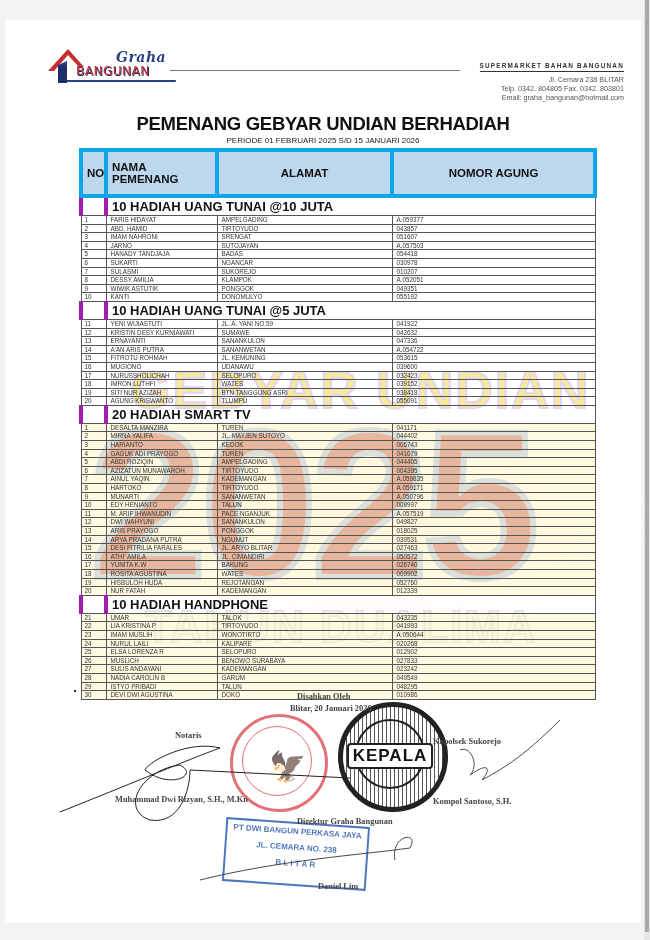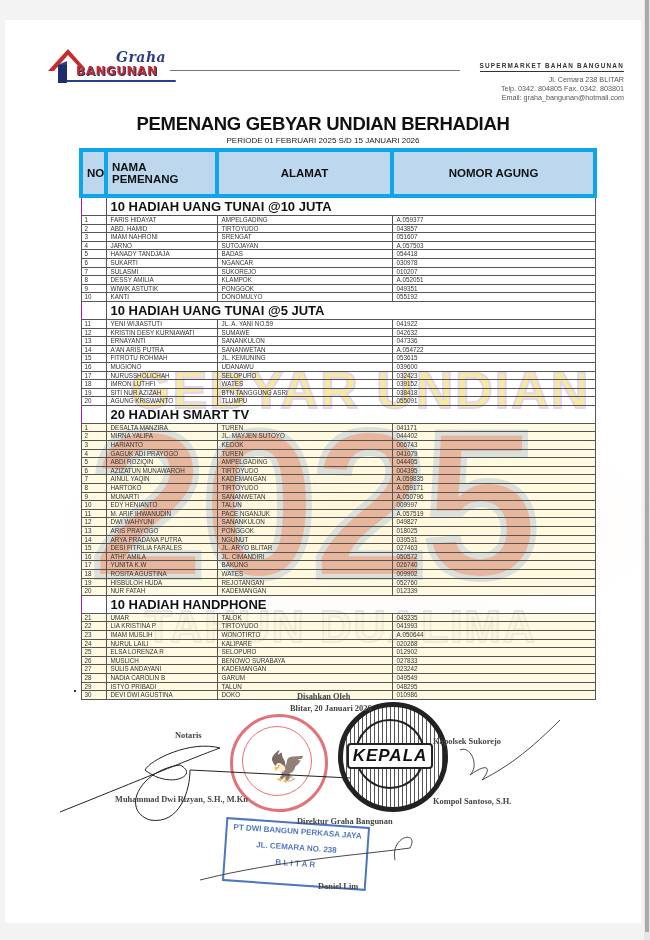--- a/index.html
+++ b/index.html
@@ -4,21 +4,21 @@
 <style>
   html, body { margin:0; padding:0; }
   body { width:650px; height:940px; background:#f3f3f3; position:relative; overflow:hidden; font-family:"Liberation Sans", sans-serif; }
   .page { position:absolute; left:5px; top:20px; width:636px; height:903px; background:#fff; }
   .scrollbar { position:absolute; left:644px; top:0; width:6px; height:940px; background:#e6e6e6; }
   .scrollbar .thumb { position:absolute; left:1px; top:0; width:4px; height:932px; background:#a9a9a9; }
 
   .logo { position:absolute; left:41px; top:25px; width:125px; height:42px; }
   .logo .house { position:absolute; left:0; top:0; }
   .logo .graha { position:absolute; left:50px; top:4px; font-family:"DejaVu Serif", serif; font-style:italic; font-weight:bold; font-size:14px; color:#2a3f86; letter-spacing:0.5px;margin-left:20px; }
-  .logo .bangunan { position:absolute; left:30px; top:19px; font-family:"DejaVu Sans", sans-serif; font-weight:bold; font-size:12px; color:#c62d2d; letter-spacing:0.5px; text-shadow:1px 1px 0 #1e2f6b; }
+  .logo .bangunan { position:absolute; left:30px; top:19px; font-family:"DejaVu Sans", sans-serif; font-weight:normal; font-size:12px; color:#c62d2d; letter-spacing:0.5px; text-shadow:1px 1px 0 #1e2f6b; }
   .logo .swoosh { position:absolute; left:20px; top:35px; width:110px; height:2px; background:#2a3f86; border-radius:2px; }
   .header-line { position:absolute; left:165px; top:50px; width:290px; height:1px; background:#777; }
 
   .company { position:absolute; right:17px; top:42px; text-align:right; color:#555; }
   .company .tag { font-size:6.4px; font-weight:bold; letter-spacing:1.2px; color:#333; border-bottom:1px solid #333; padding-bottom:2px; margin-bottom:3px; }
   .company .line { font-size:7.2px; line-height:9px; }
 
   .title { position:absolute; left:0; width:636px; top:93px; text-align:center; font-family:"Liberation Sans", sans-serif; font-weight:bold; font-size:18.5px; letter-spacing:-0.3px; color:#111; }
   .period { position:absolute; left:0; width:636px; top:116px; text-align:center; font-family:"Liberation Sans Narrow","Liberation Sans", sans-serif; font-size:8px; color:#222; }
 
@@ -28,36 +28,36 @@
   .watermark .wm-bot { position:absolute; left:55px; top:252px; font-weight:bold; font-size:44px; color:#f1f1f1; -webkit-text-stroke:2px #cfcfcf; letter-spacing:2px; }
   .watermark .glow { position:absolute; left:-40px; top:60px; width:620px; height:230px; border-radius:50%; background:radial-gradient(ellipse at center, rgba(255,210,180,0.35), rgba(255,255,255,0) 70%); }
 
   table.winners { position:absolute; left:79px; top:148px; width:514px; border-collapse:collapse; table-layout:fixed; font-family:"Liberation Sans", sans-serif; }
   table.winners col.c-no { width:25px; }
   table.winners col.c-name { width:111px; }
   table.winners col.c-addr { width:175px; }
   table.winners col.c-kup { width:203px; }
   table.winners th { background:#bdd7ee; border:4px solid #0ea5e9; height:42px; font-size:11.5px; font-weight:bold; color:#111; padding:0 4px; }
   table.winners th.left { text-align:left; }
-  table.winners tr.section td { border-left:1px solid #a21caf; border-right:1px solid #555; height:17px; padding:0; }
+  table.winners tr.section td { border-left:4px solid #a21caf; border-right:1px solid #555; height:17px; padding:0; }
   table.winners tr.section td.sec-no { border-right:1px solid #555; }
   table.winners tr.section td.sec-title { font-weight:bold; font-size:13px; color:#111; padding-left:4px; border-bottom:none; white-space:nowrap; overflow:visible; }
   table.winners tr.row td { border:1px solid #555; height:7.6px; line-height:7.6px; font-size:6.3px; color:#333; padding:0 4px; white-space:nowrap; overflow:hidden; }
   table.winners tr.row td.no { padding-left:3px; }
   table.winners tr.row.hl td { background:rgba(252,246,190,0.45); }
 
   .sig { position:absolute; font-family:Liberation Serif, serif; font-weight:bold; font-size:8.4px; color:#444; white-space:nowrap; }
   .dot { position:absolute; left:74px; top:690px; width:2px; height:2px; background:#333; }
 
   .stamp-red { position:absolute; left:230px; top:714px; width:92px; height:92px; border:3px solid #d9434b; border-radius:50%; opacity:0.75; }
   .stamp-red .inner { position:absolute; left:9px; top:9px; width:68px; height:68px; border:1.5px solid #d9434b; border-radius:50%; }
   .stamp-red .bird { position:absolute; left:26px; top:22px; font-size:30px; color:#d9434b; }
   .stamp-blk { position:absolute; left:338px; top:702px; width:100px; height:100px; border:5px solid #222; border-radius:50%; background:repeating-linear-gradient(90deg, #fff 0 3px, #555 3px 4px); }
   .stamp-blk .ring { position:absolute; left:12px; top:12px; width:66px; height:66px; border:2px solid #222; border-radius:50%; }
-  .stamp-blk .kepala { position:absolute; left:4px; top:36px; width:82px; height:22px; background:#fff; border:2px solid #222; border-radius:4px; text-align:center; font-weight:bold; font-size:17px; line-height:22px; color:#111; letter-spacing:1px;font-style:italic; }
+  .stamp-blk .kepala { position:absolute; left:4px; top:36px; width:82px; height:22px; background:#fff; border:2px solid #222; border-radius:4px; text-align:center; font-weight:bold; font-size:17px; line-height:22px; color:#111; letter-spacing:1px; }
   .stamp-blue { position:absolute; left:224px; top:822px; width:140px; height:60px; border:2.5px solid #2f5fb3; transform:rotate(4deg); opacity:0.85; color:#2f5fb3; font-weight:bold; font-size:8px; text-align:center; }
   .stamp-blue div { line-height:16px; }
   svg.ink { position:absolute; left:0; top:0; pointer-events:none; }
 </style>
 </head>
 <body>
 
 <div class="scrollbar">
     <div class="thumb"></div>
   </div>

